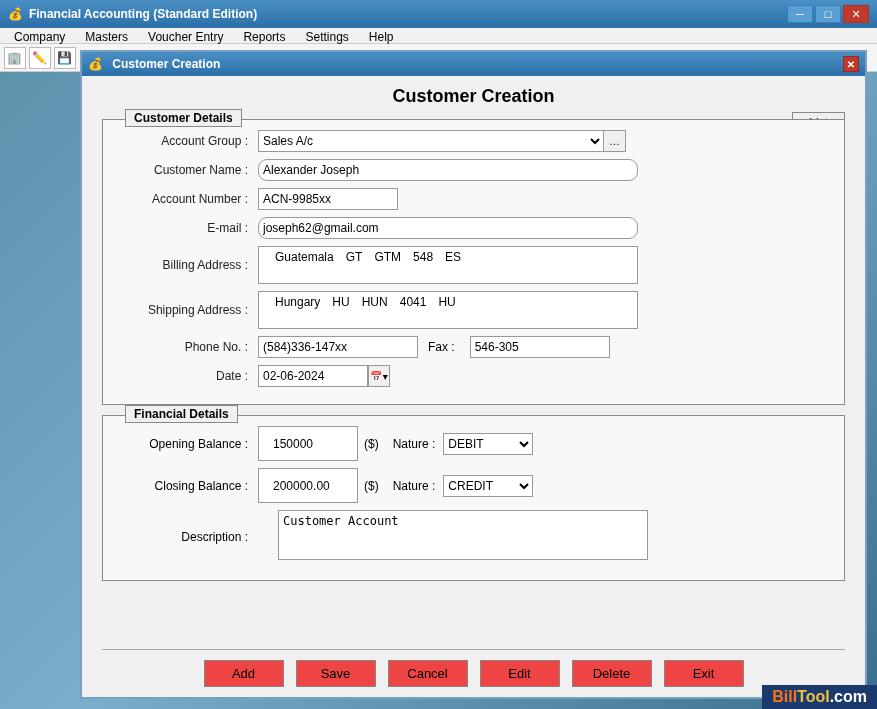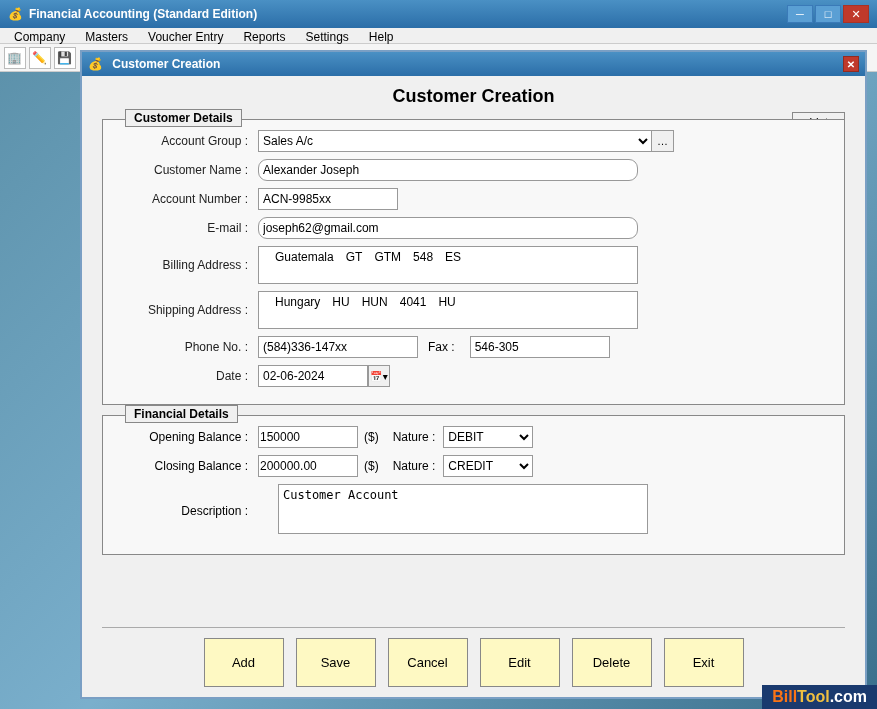--- a/index.html
+++ b/index.html
@@ -229,22 +229,22 @@
     .fin-label {
       width: 140px;
       text-align: right;
       padding-right: 10px;
       font-size: 12px;
       flex-shrink: 0;
     }
     .fin-input {
       font-size: 12px;
       border: 1px solid #999;
-      padding: 2px 1px;
-      height: 22px;
+      padding: 2px 14px;
+      height: 35px;
       width: 100px;
       background: white;
     }
     .currency-badge {
       font-size: 12px;
       padding: 0 6px;
     }
     .nature-label {
       font-size: 12px;
       padding: 0 8px;
@@ -283,21 +283,21 @@
     
     .ag-wrap {
       display: flex;
       align-items: center;
       gap: 0;
     }
     .ag-select {
       font-size: 12px;
       border: 1px solid #999;
       height: 22px;
-      width: 394px;
+      width: 346px;
       background: white;
     }
     .ag-browse-btn {
       width: 22px;
       height: 22px;
       border: 1px solid #999;
       border-left: none;
       background: #f0f0f0;
       font-size: 11px;
       cursor: pointer;
@@ -310,23 +310,23 @@
     .button-bar {
       margin-top: auto;
       border-top: 1px solid #aaa;
       padding-top: 10px;
       display: flex;
       justify-content: center;
       gap: 12px;
     }
     .action-btn {
       min-width: 80px;
-      padding: 16px 12px;
+      padding: 5px 12px;
       font-size: 13px;
-      background: #fef9c3;
+      background: #ef4444;
       border: 1px solid #888;
       cursor: pointer;
     }
 
     
     .billtool-watermark {
       position: absolute;
       bottom: 0;
       right: 0;
       background: #1a3a6e;

